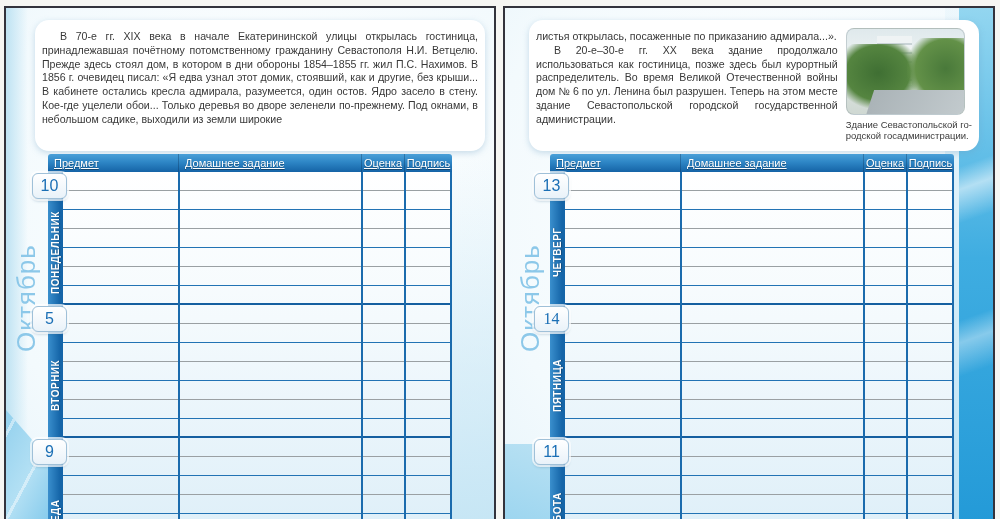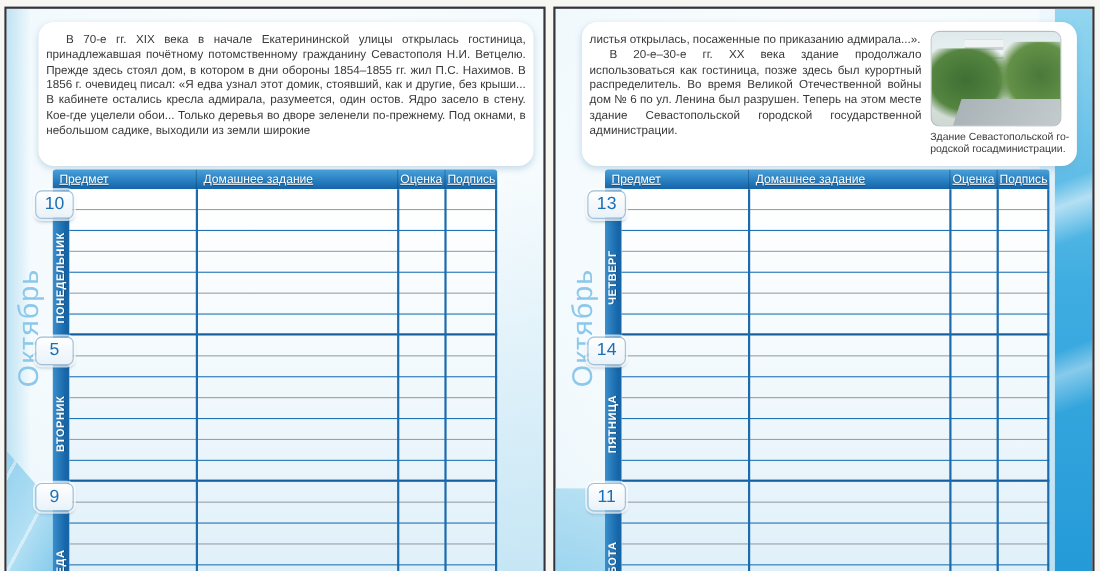--- a/index.html
+++ b/index.html
@@ -215,21 +215,21 @@
         <div class="block" style="top: 133px;">
           <div class="row" style="height: 19px;"></div>
           <div class="row blue" style="height: 19px;"></div>
           <div class="row" style="height: 19px;"></div>
           <div class="row blue" style="height: 19px;"></div>
           <div class="row" style="height: 19px;"></div>
           <div class="row blue" style="height: 19px;"></div>
           <div class="row end" style="height: 19px;"></div>
         </div>
         <div class="day-name" style="top: 161px;">ПЯТНИЦА</div>
-        <div class="badge" style="top: 134px;">14</div>
+        <div class="badge" style="top: 134px; font-family: Liberation Serif, serif;">14</div>
         <div class="block" style="top: 266px;">
           <div class="row" style="height: 19px;"></div>
           <div class="row blue" style="height: 19px;"></div>
           <div class="row" style="height: 19px;"></div>
           <div class="row blue" style="height: 19px;"></div>
           <div class="row" style="height: 19px;"></div>
         </div>
         <div class="day-name" style="top: 294px;">СУББОТА</div>
         <div class="badge" style="top: 267px;">11</div>
         <div class="vline" style="left: 130px;"></div>

